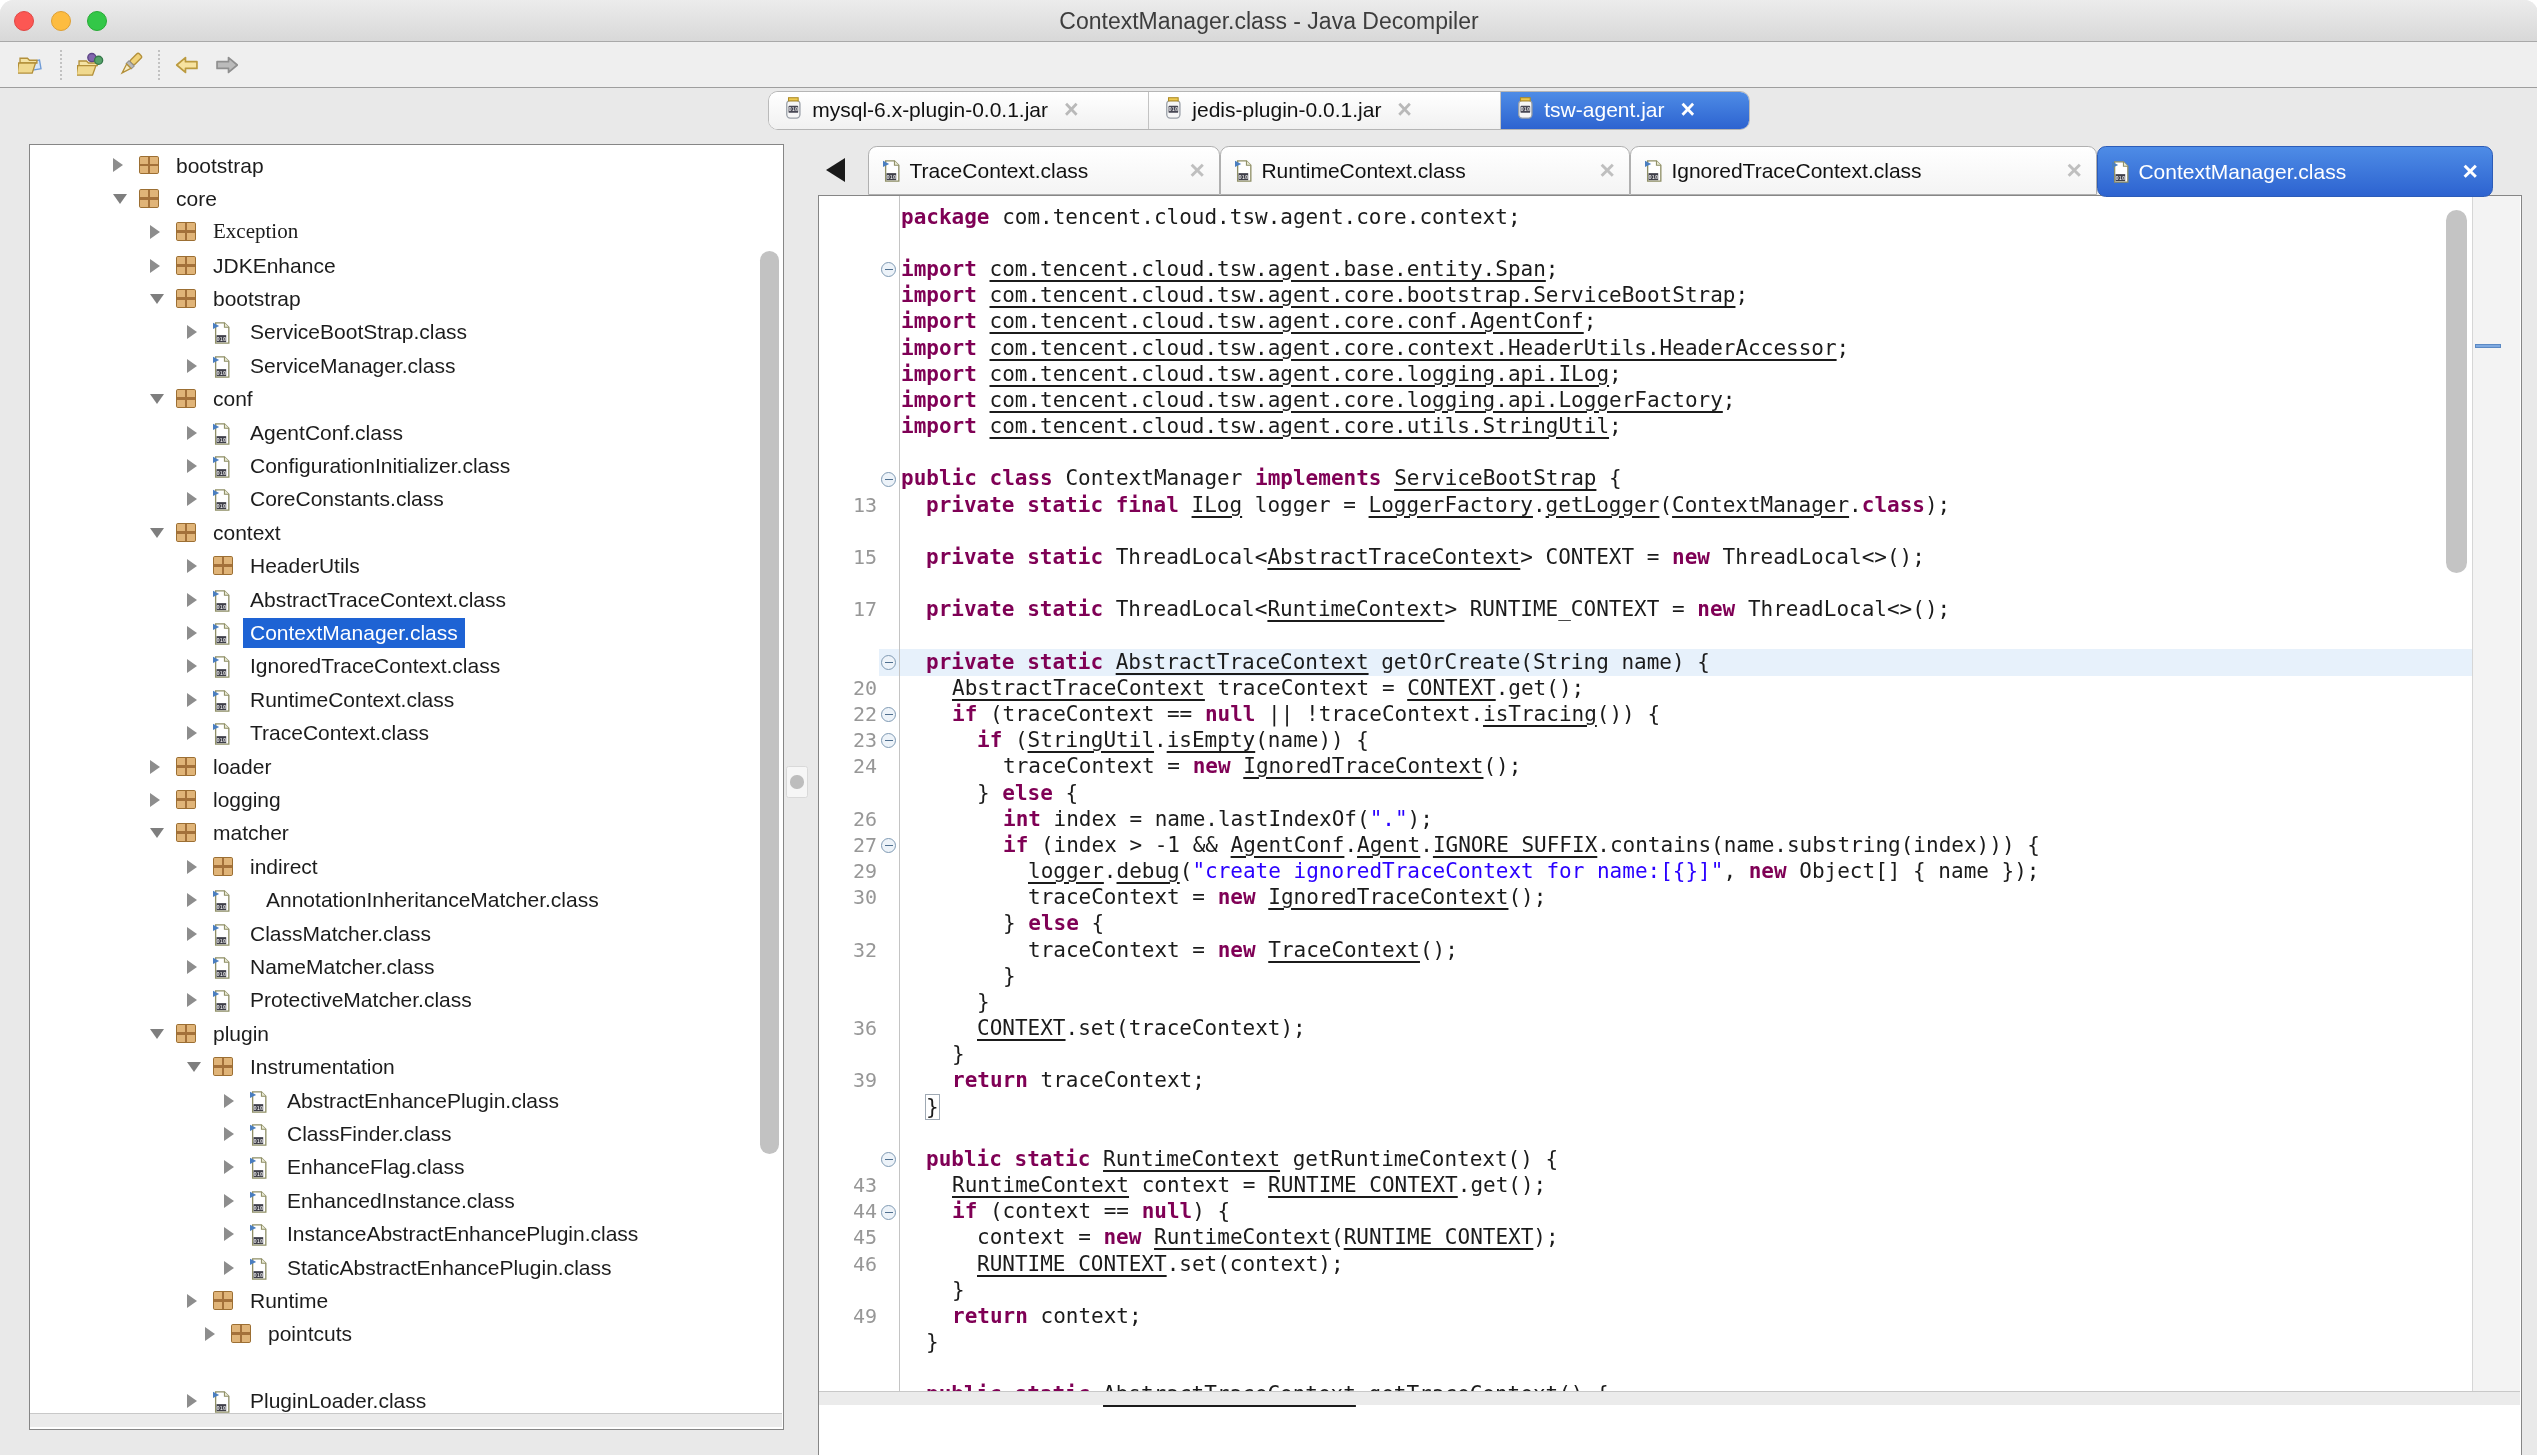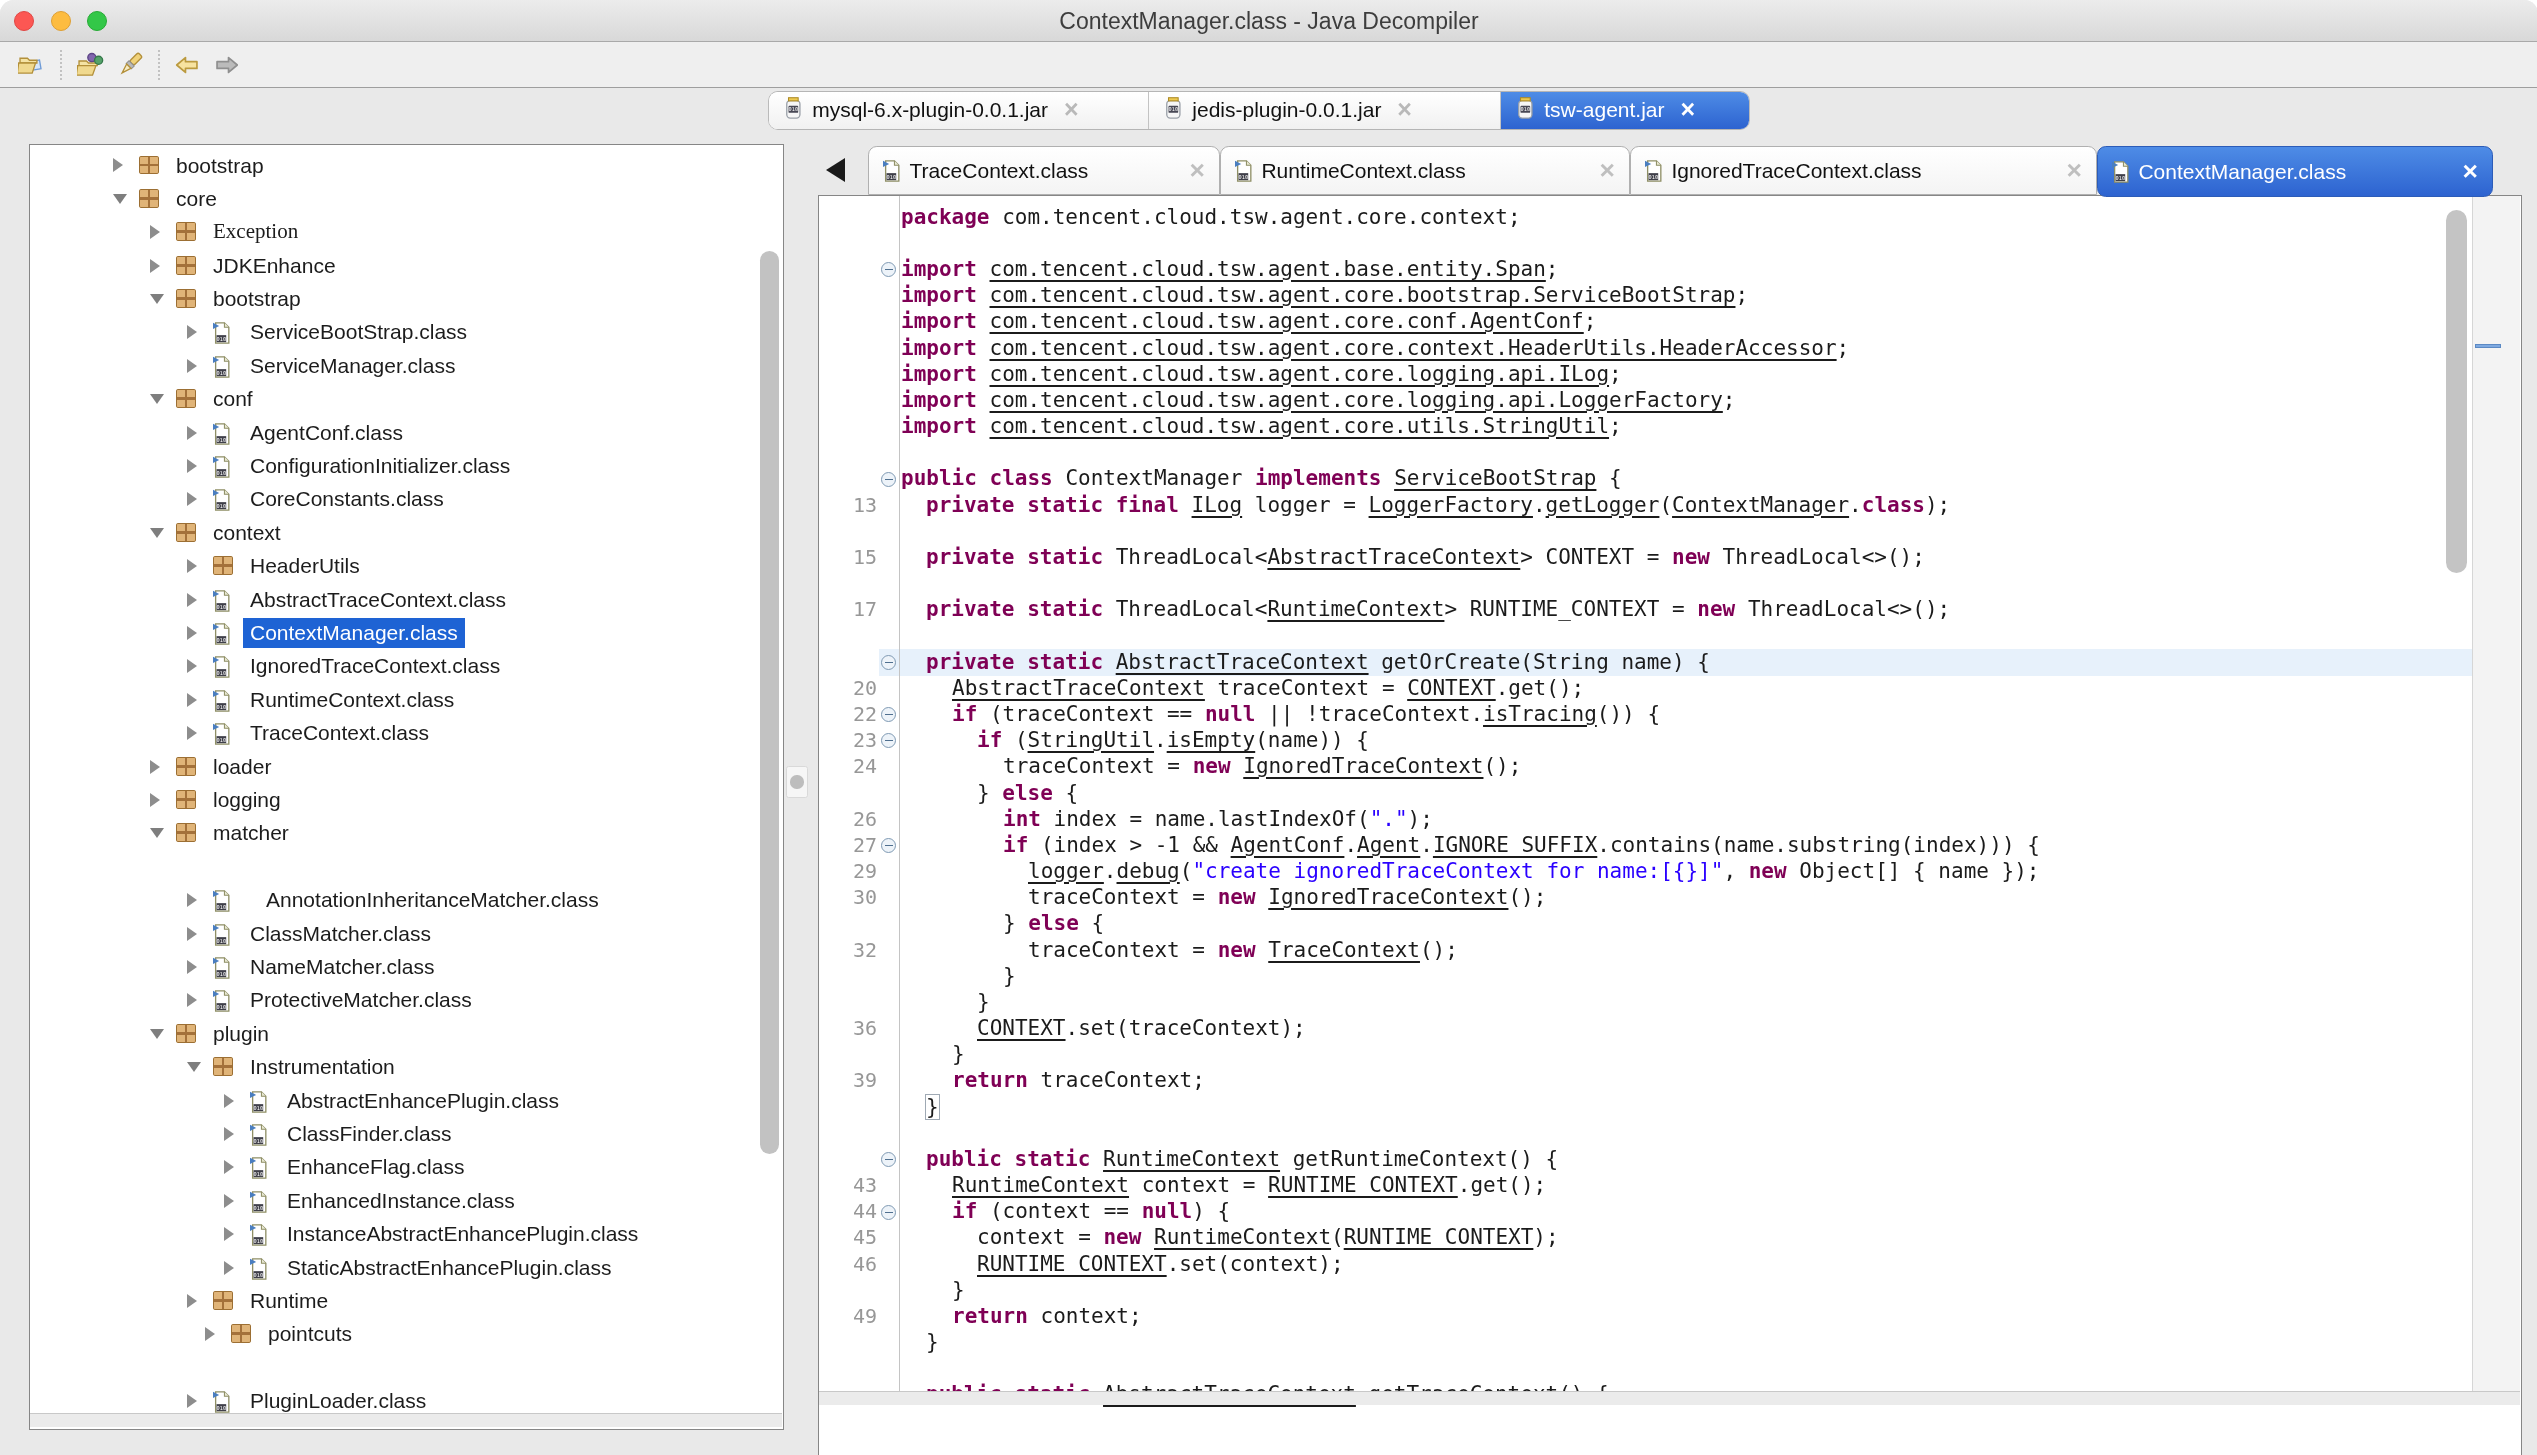--- a/index.html
+++ b/index.html
@@ -338,20 +338,25 @@
         <div class="trow" style="top: 638px;">
           <span class="exp c" style="left: 120px;"></span>
           <span class="pkgicon" style="left: 146px;"></span>
           <span class="tlabel" style="left: 183px;">logging</span>
         </div>
         <div class="trow" style="top: 671px;">
           <span class="exp e" style="left: 120px;"></span>
           <span class="pkgicon" style="left: 146px;"></span>
           <span class="tlabel" style="left: 183px;">matcher</span>
         </div>
+        <div class="trow" style="top: 705px;">
+          <span class="exp c" style="left: 157px;"></span>
+          <span class="pkgicon" style="left: 183px;"></span>
+          <span class="tlabel" style="left: 220px;">indirect</span>
+        </div>
         <div class="trow" style="top: 738px;">
           <span class="exp c" style="left: 157px;"></span>
           <span class="clsicon" style="left: 183px;"><svg width="17.6" height="23" viewBox="0 0 20 26" style="font-size:24px">
               <path d="M3 2 L13 2 L18 7 L18 25 L3 25 Z" fill="#ffffff" stroke="#8f8f66" stroke-width="1.5"></path>
               <path d="M13 2 L13 7 L18 7" fill="#e8e8d2" stroke="#8f8f66" stroke-width="1.2"></path>
               <path d="M0 2 L7 5.5 L0 9 Z" fill="#4a7ec0"></path>
               <rect x="4" y="16" width="11" height="8" fill="#3f3f49"></rect>
               <text x="9.5" y="22.4" text-anchor="middle" font-size="6" fill="#ffffff" font-family="DejaVu Sans Mono, monospace">010</text>
             </svg></span>
           <span class="tlabel" style="left: 236px;">AnnotationInheritanceMatcher.class</span>

